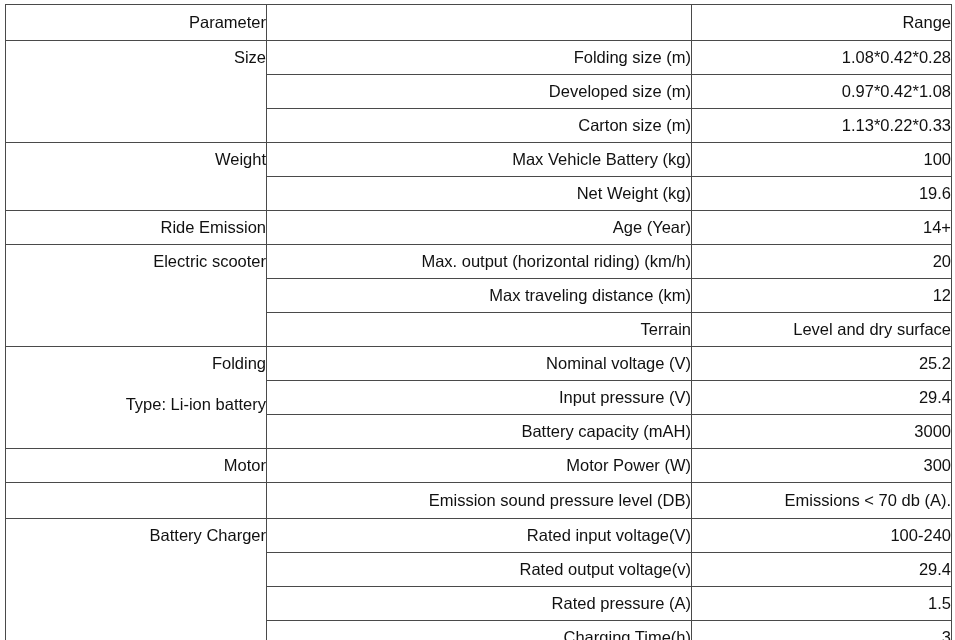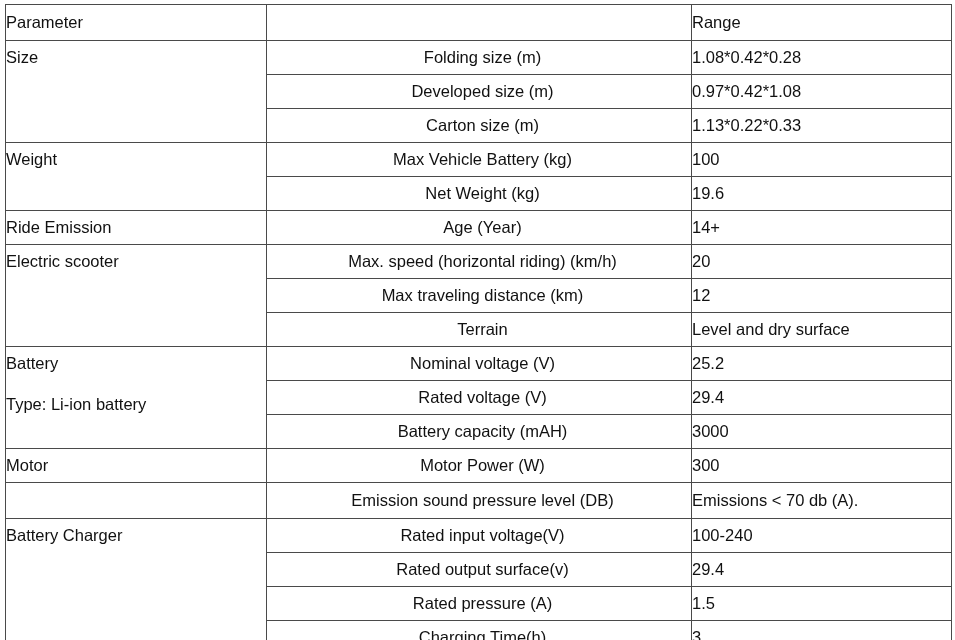--- a/index.html
+++ b/index.html
@@ -1,21 +1,21 @@
 <!DOCTYPE html>
 <html><head>
 <meta charset="utf-8">
 <style>
   html, body { margin: 0; padding: 0; background: #ffffff; }
   body { width: 955px; height: 640px; position: relative; overflow: hidden; font-family: "Liberation Sans", sans-serif; color: #111; }
   table { position: absolute; left: 5px; top: 4px; border-collapse: collapse; table-layout: fixed; width: 946px; }
   td { border: 1.5px solid #4a4a4a; font-size: 16.5px; padding: 0; vertical-align: top; line-height: 33px; height: 33px; box-sizing: border-box; white-space: nowrap; }
-  td.cat { text-align: left; }
-  td.param { padding-left: 7px; text-align: center; }
-  td.val { text-align: left; }
+  td.cat { text-align: right; }
+  td.param { padding-left: 7px; text-align: right; }
+  td.val { text-align: right; }
   col.c1 { width: 261px; }
   col.c2 { width: 425px; }
   col.c3 { width: 260px; }
   tr.h35 td { height: 35px; line-height: 35px; }
   .sub { display: block; line-height: 33px; }
   .battery-cat { padding-top: 0; }
   .battery-cat .gap { display:block; height: 8px; }
 </style>
 </head>
 <body>
@@ -58,43 +58,43 @@
     </tr>
 
     <tr>
       <td class="cat">Ride Emission</td>
       <td class="param">Age (Year)</td>
       <td class="val">14+</td>
     </tr>
 
     <tr>
       <td class="cat" rowspan="3">Electric scooter</td>
-      <td class="param">Max. speed (horizontal riding) (km/h)</td>
+      <td class="param">Max. output (horizontal riding) (km/h)</td>
       <td class="val">20</td>
     </tr>
     <tr>
       <td class="param">Max traveling distance (km)</td>
       <td class="val">12</td>
     </tr>
     <tr>
       <td class="param">Terrain</td>
       <td class="val">Level and dry surface</td>
     </tr>
 
     <tr>
       <td class="cat battery-cat" rowspan="3">
-        <span class="sub">Battery</span>
+        <span class="sub">Folding</span>
         <span class="gap"></span>
         <span class="sub">Type: Li-ion battery</span>
       </td>
       <td class="param">Nominal voltage (V)</td>
       <td class="val">25.2</td>
     </tr>
     <tr>
-      <td class="param">Rated voltage (V)</td>
+      <td class="param">Input pressure (V)</td>
       <td class="val">29.4</td>
     </tr>
     <tr>
       <td class="param">Battery capacity (mAH)</td>
       <td class="val">3000</td>
     </tr>
 
     <tr>
       <td class="cat">Motor</td>
       <td class="param">Motor Power (W)</td>
@@ -106,21 +106,21 @@
       <td class="param">Emission sound pressure level (DB)</td>
       <td class="val">Emissions &lt; 70 db (A).</td>
     </tr>
 
     <tr>
       <td class="cat" rowspan="4">Battery Charger</td>
       <td class="param">Rated input voltage(V)</td>
       <td class="val">100-240</td>
     </tr>
     <tr>
-      <td class="param">Rated output surface(v)</td>
+      <td class="param">Rated output voltage(v)</td>
       <td class="val">29.4</td>
     </tr>
     <tr>
       <td class="param">Rated pressure (A)</td>
       <td class="val">1.5</td>
     </tr>
     <tr>
       <td class="param">Charging Time(h)</td>
       <td class="val">3</td>
     </tr>

